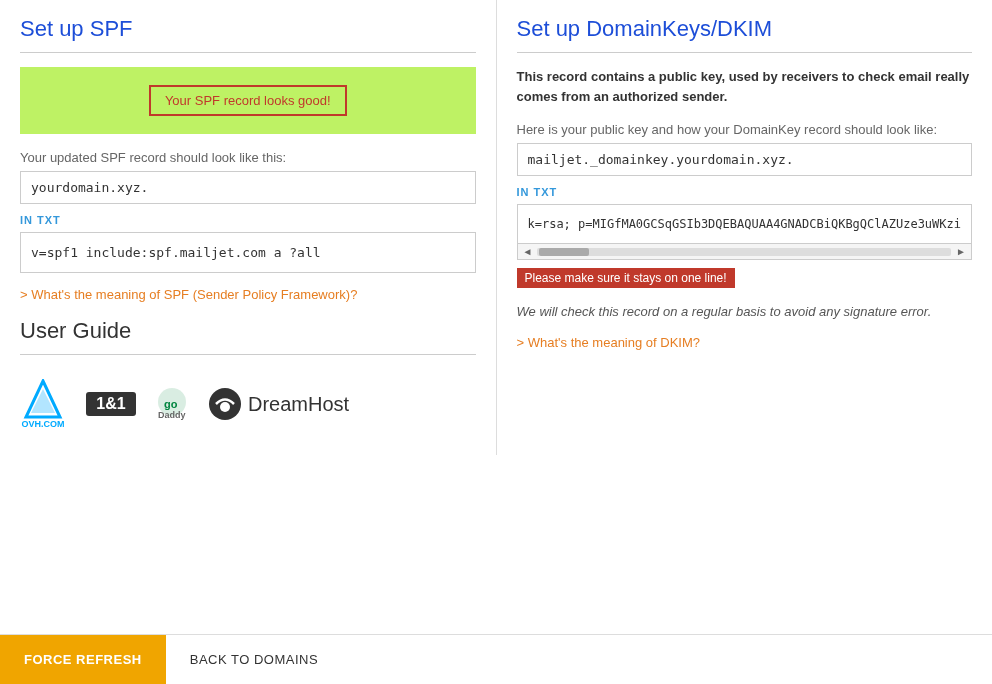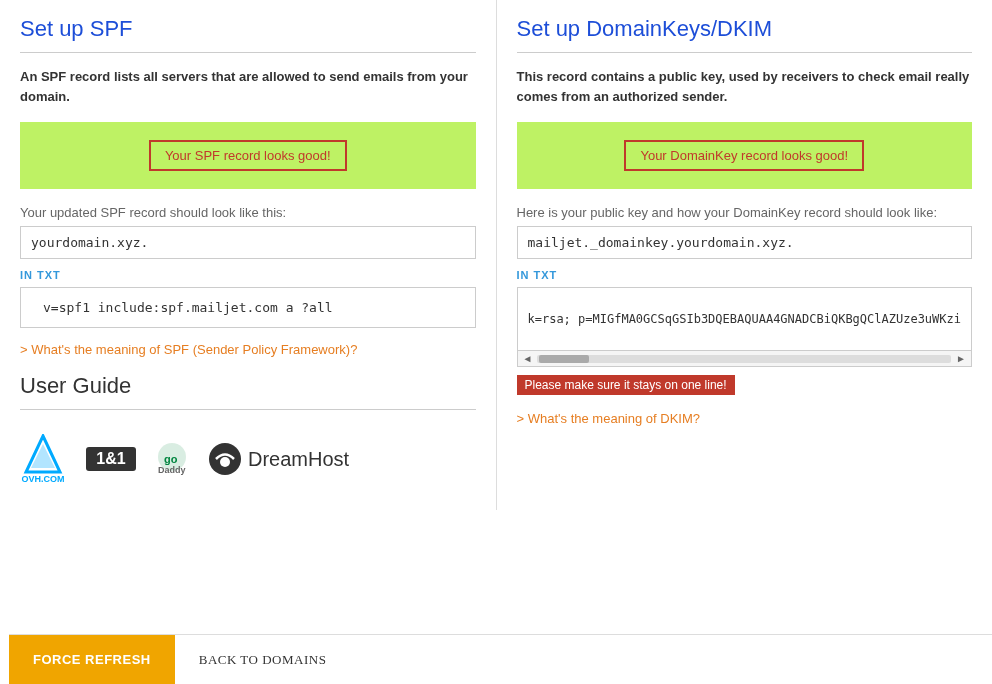--- a/index.html
+++ b/index.html
@@ -84,21 +84,21 @@
       font-size: 11px;
       color: #3498db;
       font-weight: bold;
       letter-spacing: 1px;
       margin-bottom: 6px;
       margin-top: 6px;
     }
 
     .spf-value-box {
       border: 1px solid #ccc;
-      padding: 12px 22px;
+      padding: 12px 10px;
       font-family: monospace;
       font-size: 13px;
       color: #333;
       background: #fff;
       margin-bottom: 14px;
     }
 
     .link-question {
       color: #e67e22;
       font-size: 13px;
@@ -167,21 +167,21 @@
     }
 
     .dreamhost-text {
       font-size: 20px;
       color: #333;
       font-weight: normal;
     }
 
     .dkim-txt-box {
       border: 1px solid #ccc;
-      padding: 24px 10px;
+      padding: 12px 10px;
       font-family: monospace;
       font-size: 12px;
       color: #333;
       background: #fff;
       margin-bottom: 0;
       white-space: nowrap;
       overflow: hidden;
     }
 
     .scrollbar-row {
@@ -233,21 +233,21 @@
       font-style: italic;
       font-size: 13px;
       color: #555;
       margin-bottom: 16px;
     }
 
     
     .footer {
       position: absolute;
       bottom: 0;
-      left: 9px;
+      left: 0;
       right: 0;
       display: flex;
       align-items: stretch;
       border-top: 1px solid #ddd;
       height: 50px;
     }
 
     .btn-force-refresh {
       background: #f0a500;
       color: #fff;
@@ -261,33 +261,31 @@
     }
 
     .btn-back-to-domains {
       background: transparent;
       color: #333;
       font-size: 13px;
       border: none;
       padding: 0 24px;
       cursor: pointer;
       letter-spacing: 0.5px;
-      font-family: Liberation Serif, serif;
     }
   </style>
 </head>
 <body>
 
 <div class="main-content">
 
   <div class="left-panel">
     <h2 class="section-title">Set up SPF</h2>
     <hr class="section-divider">
 
-    <p class="description">An SPF record lists all servers that are allowed to send emails from your domain.</p>
 
     <div class="success-box">
       <span class="success-badge">Your SPF record looks good!</span>
     </div>
 
     <p class="record-label">Your updated SPF record should look like this:</p>
     <div class="record-box">yourdomain.xyz.</div>
 
     <div class="in-txt-label">IN TXT</div>
 
@@ -334,42 +332,40 @@
       </div>
     </div>
   </div>
 
   <div class="right-panel">
     <h2 class="section-title">Set up DomainKeys/DKIM</h2>
     <hr class="section-divider">
 
     <p class="description">This record contains a public key, used by receivers to check email really comes from an authorized sender.</p>
 
-    <div class="success-box">
-      <span class="success-badge">Your DomainKey record looks good!</span>
-    </div>
 
     <p class="record-label">Here is your public key and how your DomainKey record should look like:</p>
     <div class="record-box">mailjet._domainkey.yourdomain.xyz.</div>
 
     <div class="in-txt-label">IN TXT</div>
 
     <div class="dkim-txt-box">k=rsa; p=MIGfMA0GCSqGSIb3DQEBAQUAA4GNADCBiQKBgQClAZUze3uWKzi</div>
     <div class="scrollbar-row">
       <span class="scrollbar-arrow">◄</span>
       <div class="scrollbar-track">
         <div class="scrollbar-thumb"></div>
       </div>
       <span class="scrollbar-arrow">►</span>
     </div>
 
     <div style="margin-bottom: 8px;">
       <span class="error-badge">Please make sure it stays on one line!</span>
     </div>
 
+    <p class="italic-note">We will check this record on a regular basis to avoid any signature error.</p>
 
     <a class="link-question">What's the meaning of DKIM?</a>
   </div>
 </div>
 
 <div class="footer">
   <button class="btn-force-refresh">FORCE REFRESH</button>
   <button class="btn-back-to-domains">BACK TO DOMAINS</button>
 </div>
 

